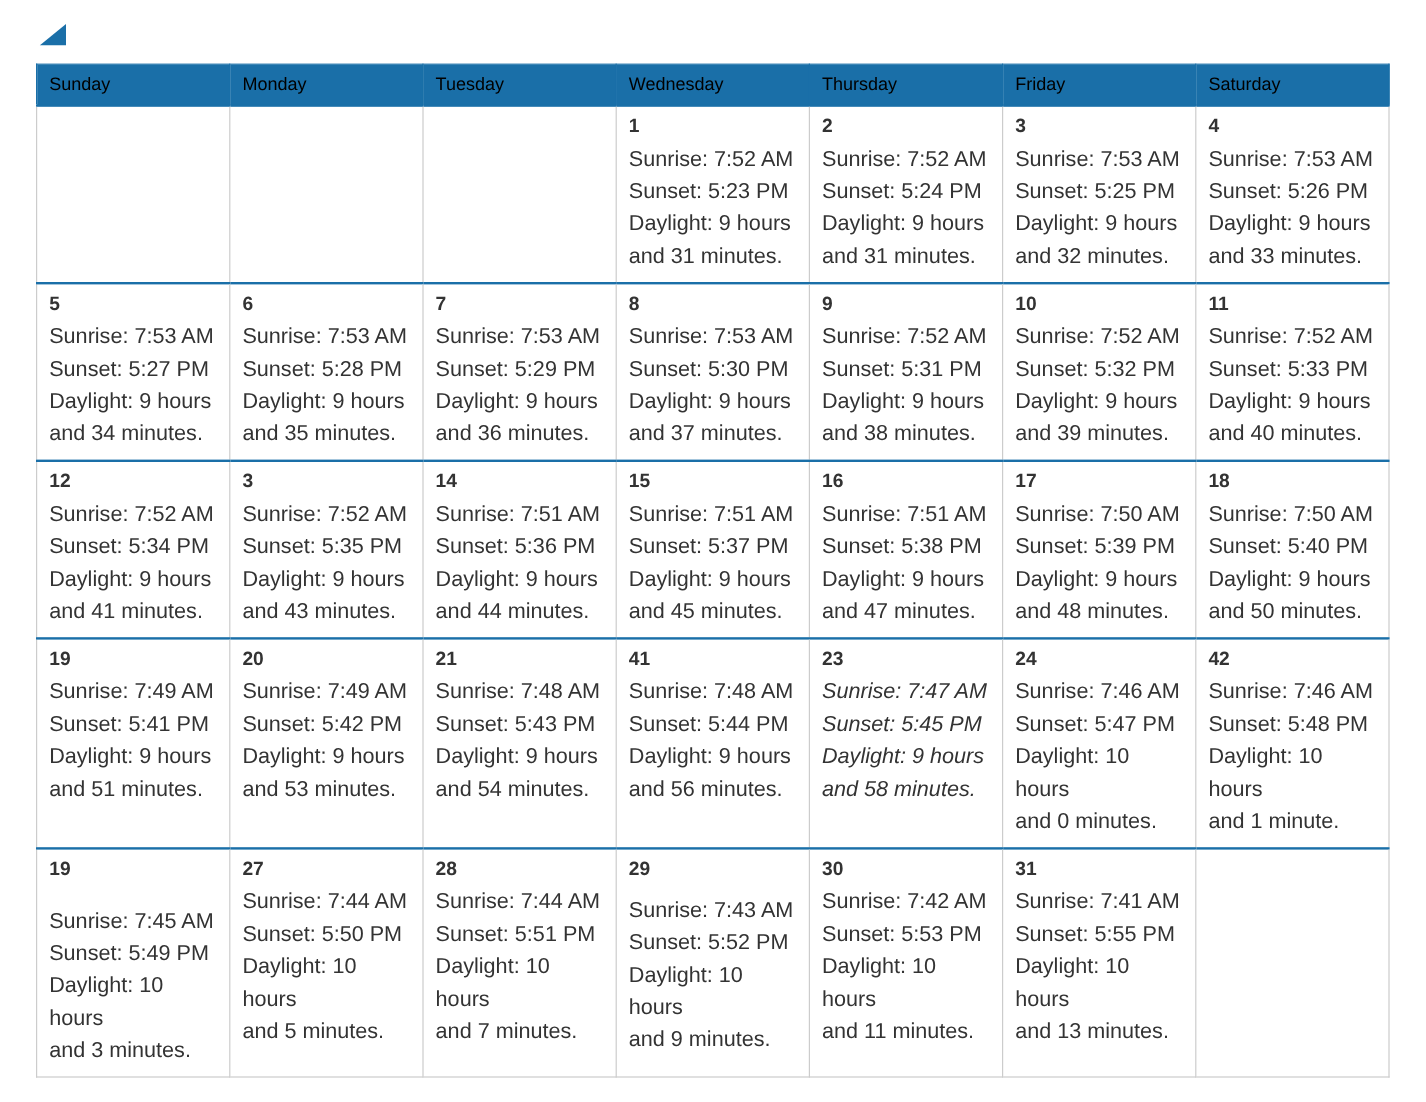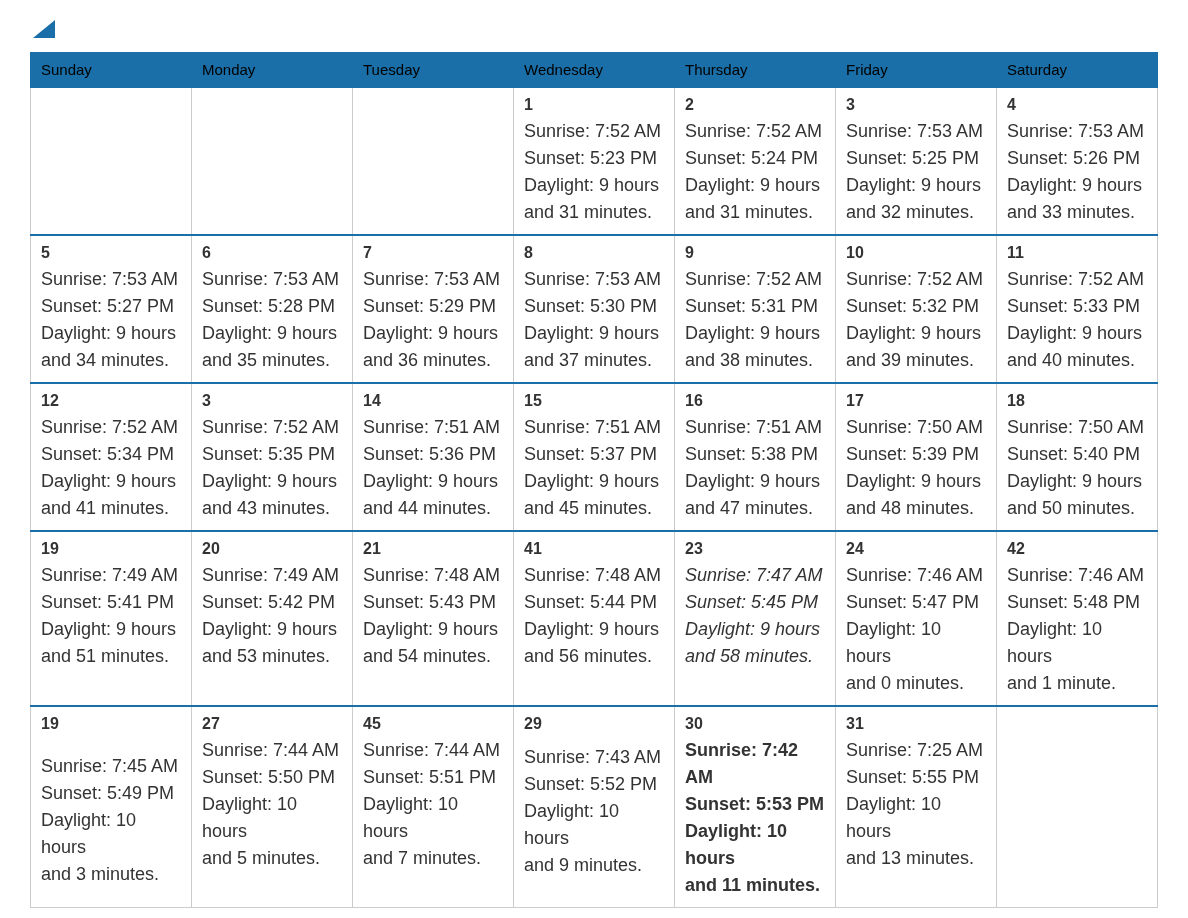--- a/index.html
+++ b/index.html
@@ -320,43 +320,43 @@
 and 3 minutes.</div>
         </td>
         <td>
           <span class="day-number">27</span>
           <div class="day-info" style="white-space: pre-line;">Sunrise: 7:44 AM
 Sunset: 5:50 PM
 Daylight: 10 hours
 and 5 minutes.</div>
         </td>
         <td>
-          <span class="day-number">45</span>
+          <span class="day-number">28</span>
           <div class="day-info" style="white-space: pre-line;">Sunrise: 7:44 AM
 Sunset: 5:51 PM
 Daylight: 10 hours
 and 7 minutes.</div>
         </td>
         <td>
           <span class="day-number">29</span>
           <div class="day-info" style="white-space: pre-line; margin-top: 11px;">Sunrise: 7:43 AM
 Sunset: 5:52 PM
 Daylight: 10 hours
 and 9 minutes.</div>
         </td>
         <td>
           <span class="day-number">30</span>
-          <div class="day-info" style="white-space: pre-line; font-weight: bold;">Sunrise: 7:42 AM
+          <div class="day-info" style="white-space: pre-line;">Sunrise: 7:42 AM
 Sunset: 5:53 PM
 Daylight: 10 hours
 and 11 minutes.</div>
         </td>
         <td>
           <span class="day-number">31</span>
-          <div class="day-info" style="white-space: pre-line;">Sunrise: 7:25 AM
+          <div class="day-info" style="white-space: pre-line;">Sunrise: 7:41 AM
 Sunset: 5:55 PM
 Daylight: 10 hours
 and 13 minutes.</div>
         </td>
         <td class="empty-cell"></td>
       </tr>
     </tbody>
 </table>
 
 </body></html>

